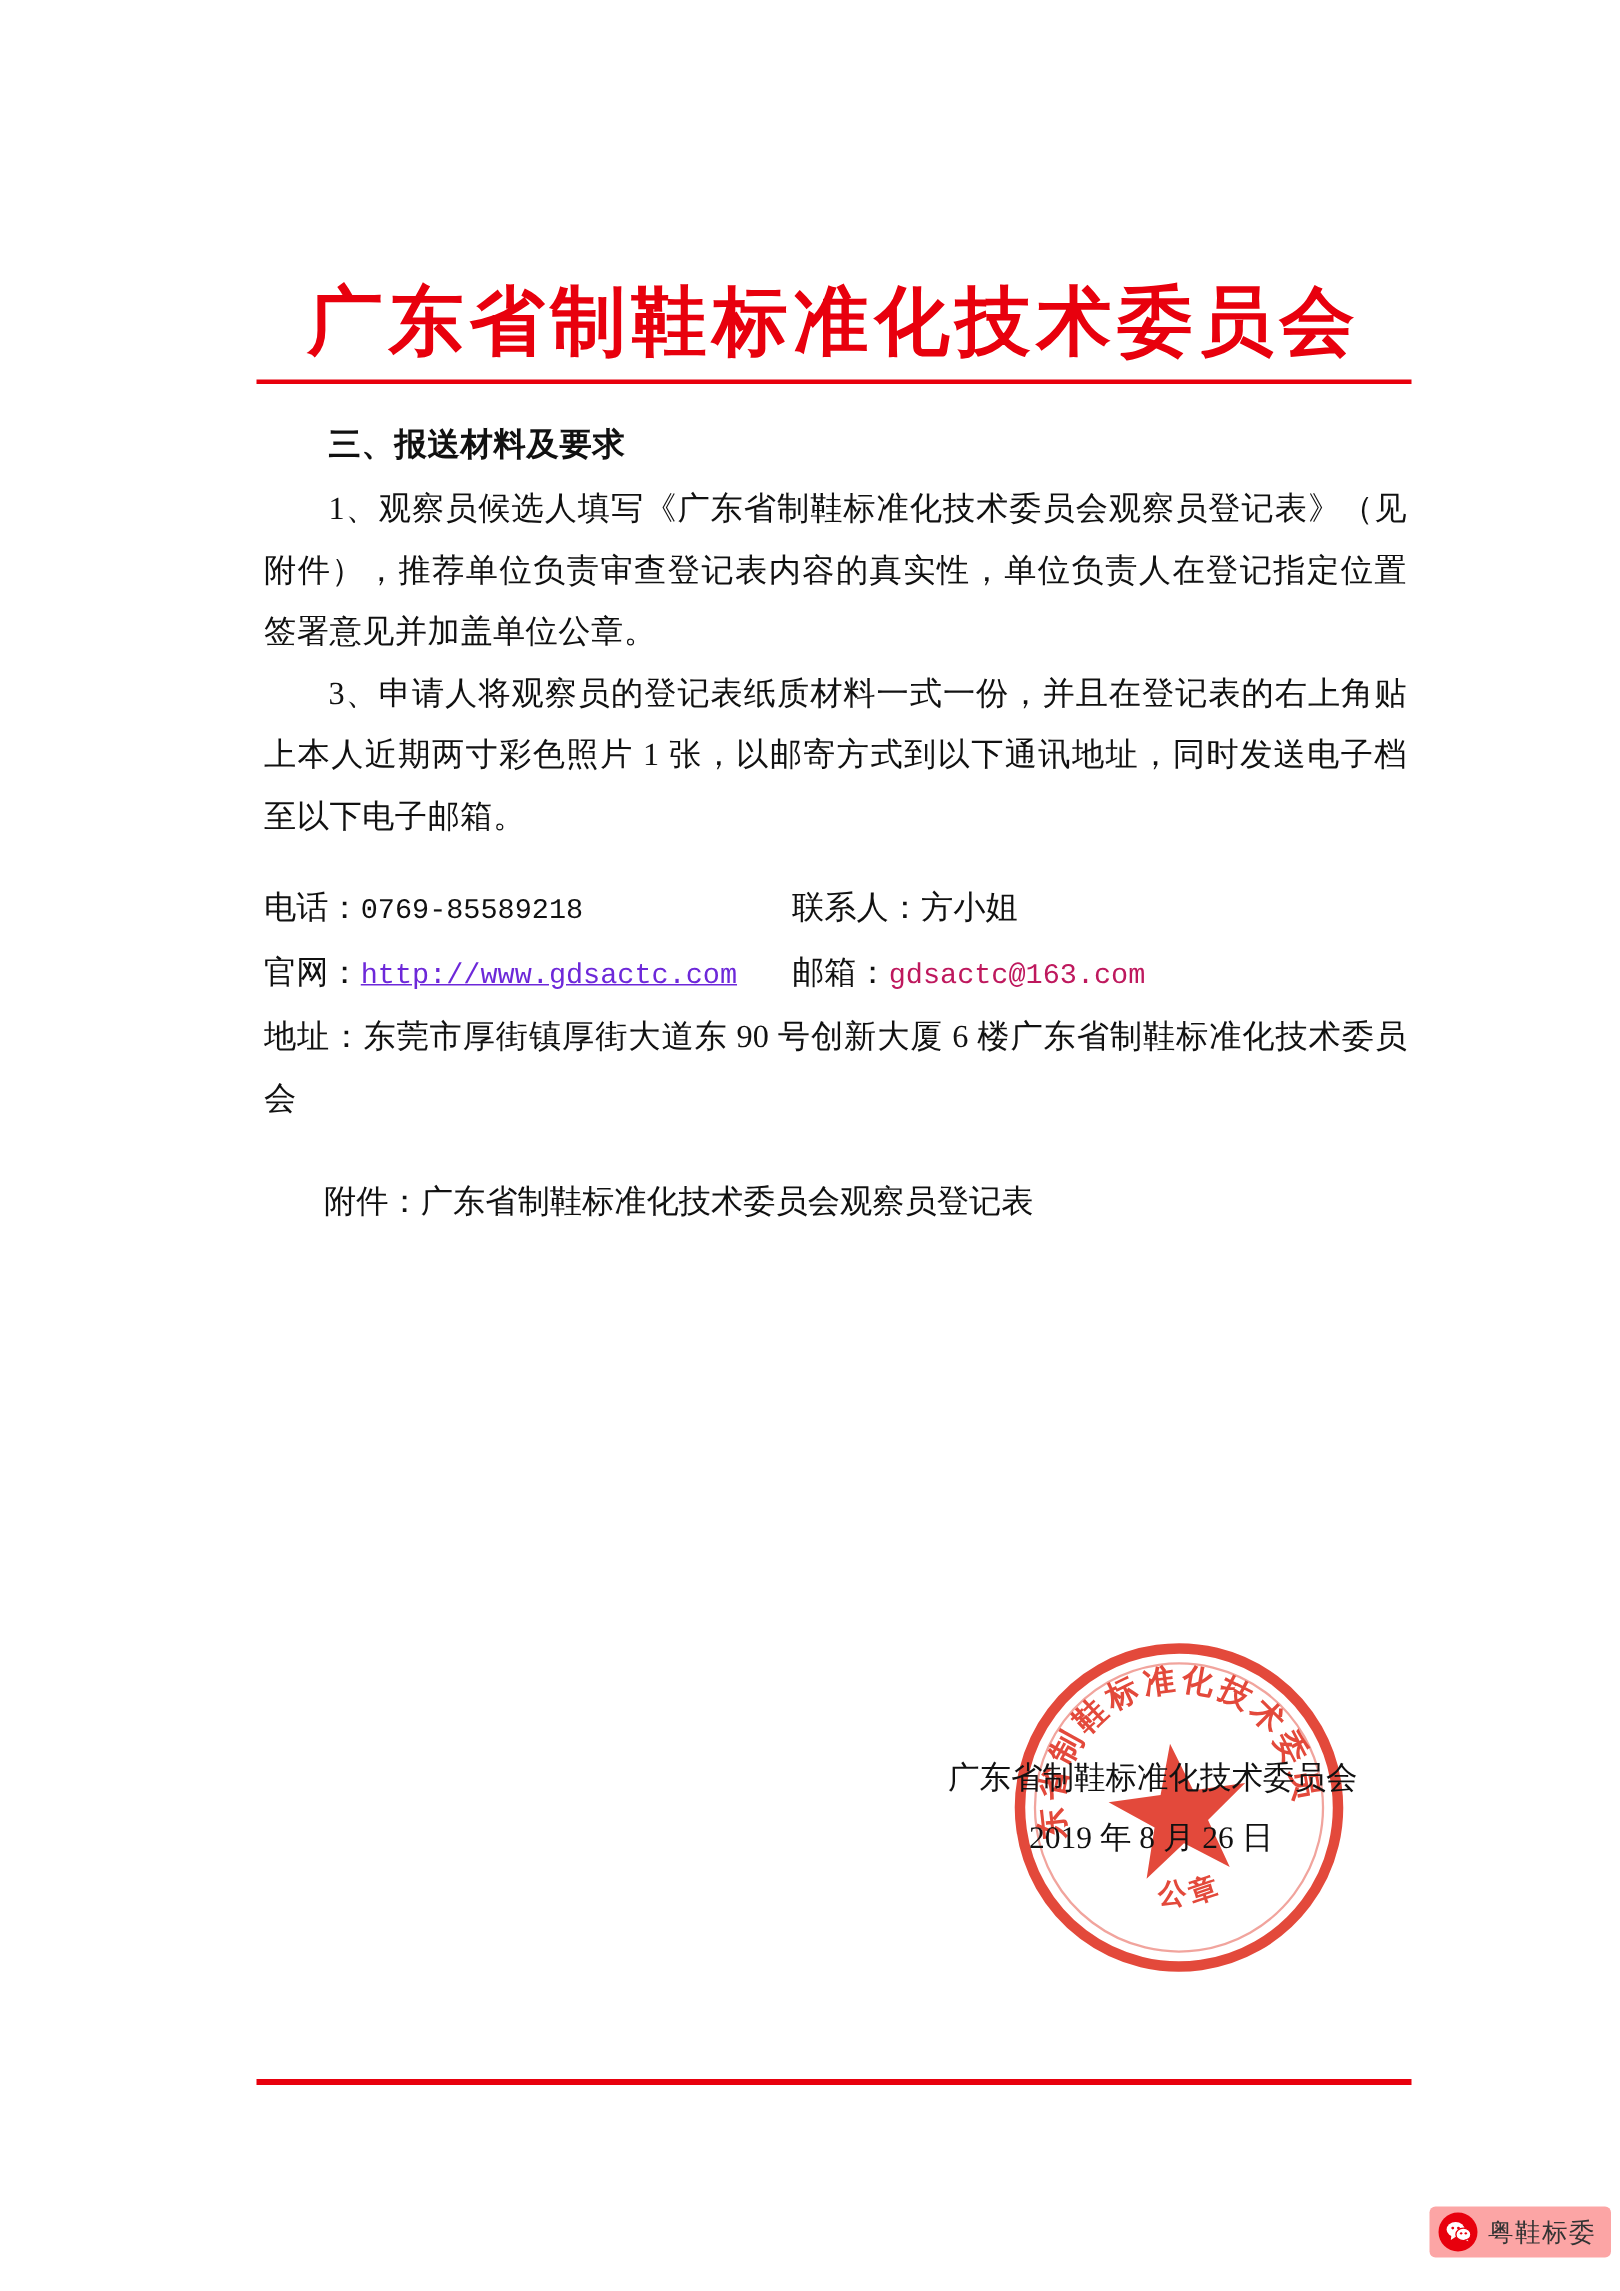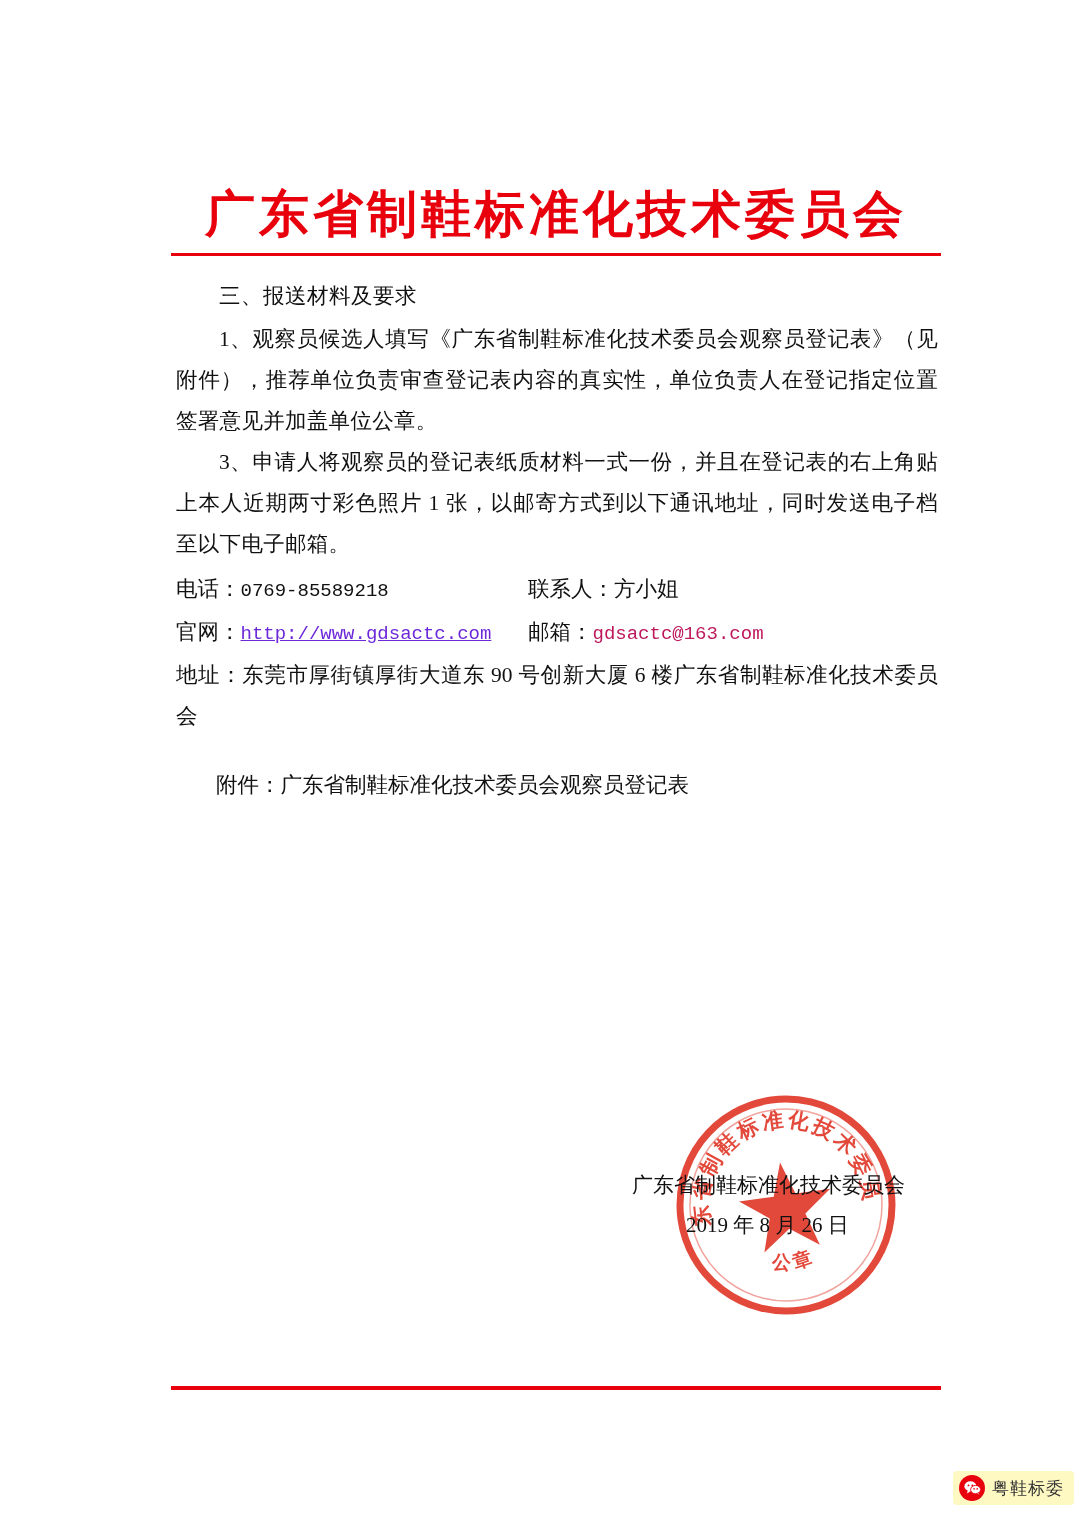--- a/index.html
+++ b/index.html
@@ -51,33 +51,33 @@
   .content {
     position: absolute;
     left: 160px;
     top: 268px;
     width: 762px;
     font-size: 21.5px;
     line-height: 41px;
     color: #111;
   }
   .section-heading {
-    font-weight: normal;
+    font-weight: bold;
     text-indent: 2em;
     margin: 8px 0 2px 0;
     letter-spacing: 0.5px;
   }
   .para {
     text-indent: 2em;
     text-align: justify;
     margin: 0;
     letter-spacing: 0.3px;
   }
   .contact-block {
-    margin-top: 4px;
+    margin-top: 20px;
   }
   .contact-row {
     display: flex;
     align-items: baseline;
   }
   .contact-col-left {
     width: 352px;
     flex: 0 0 352px;
   }
   .contact-col-right {
@@ -140,21 +140,21 @@
   }
 
   
   .footer-badge {
     position: absolute;
     right: 22px;
     bottom: 22px;
     display: flex;
     align-items: center;
     gap: 7px;
-    background: #fef9c3;
+    background: #fca5a5;
     padding: 4px 10px 4px 6px;
     border-radius: 4px;
   }
   .badge-icon {
     width: 26px;
     height: 26px;
     border-radius: 50%;
     background: #e8000d;
     display: flex;
     align-items: center;

